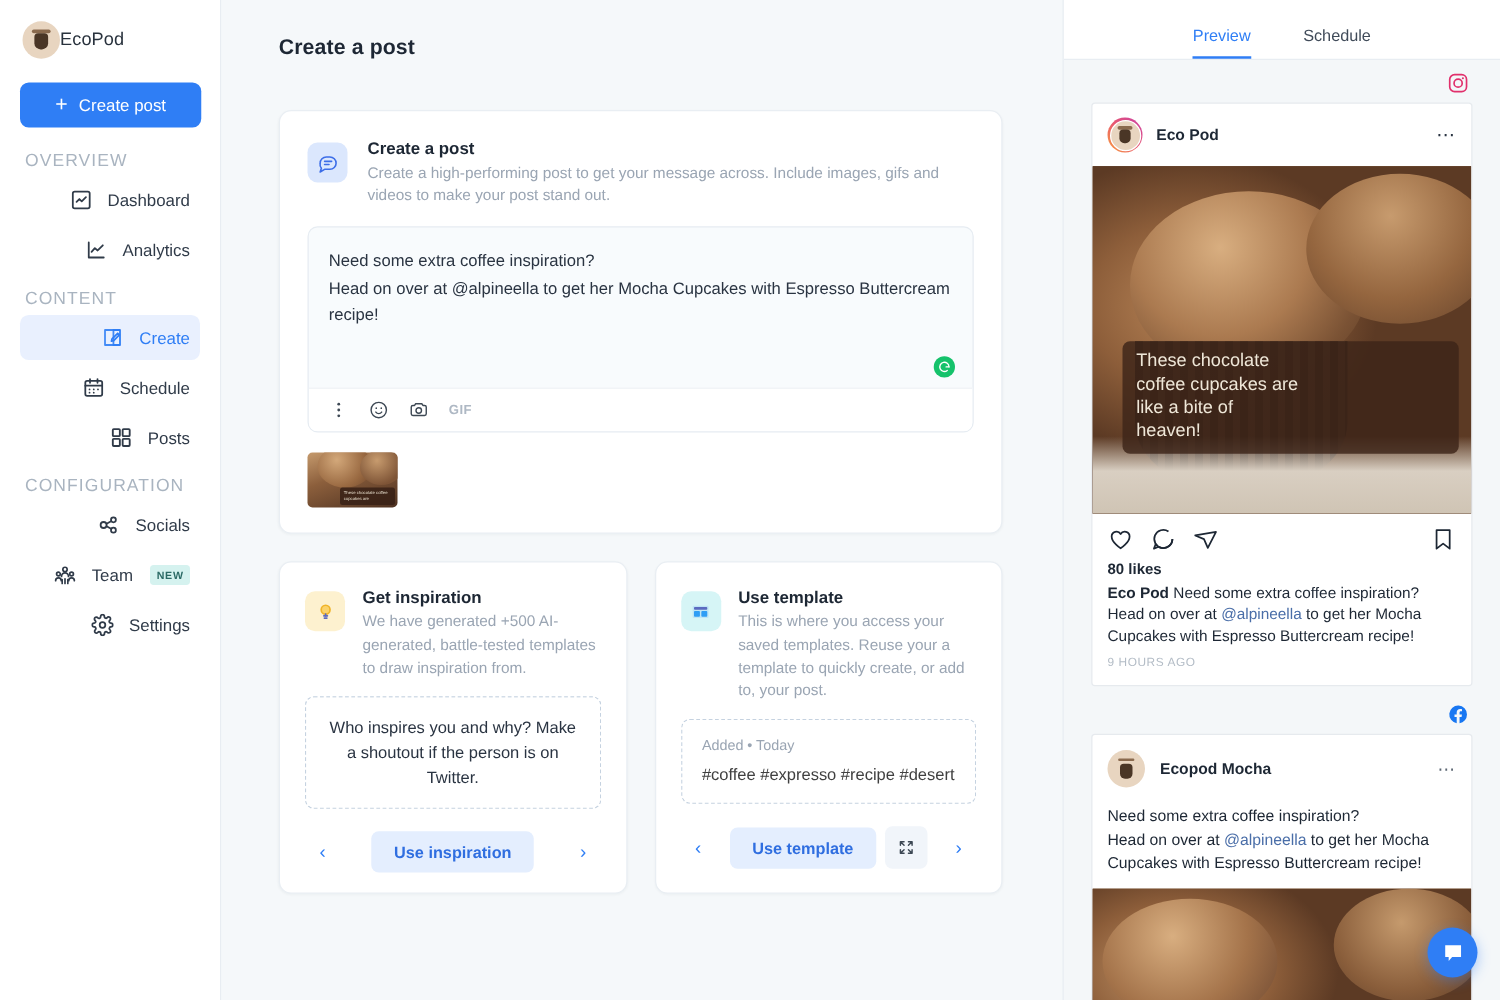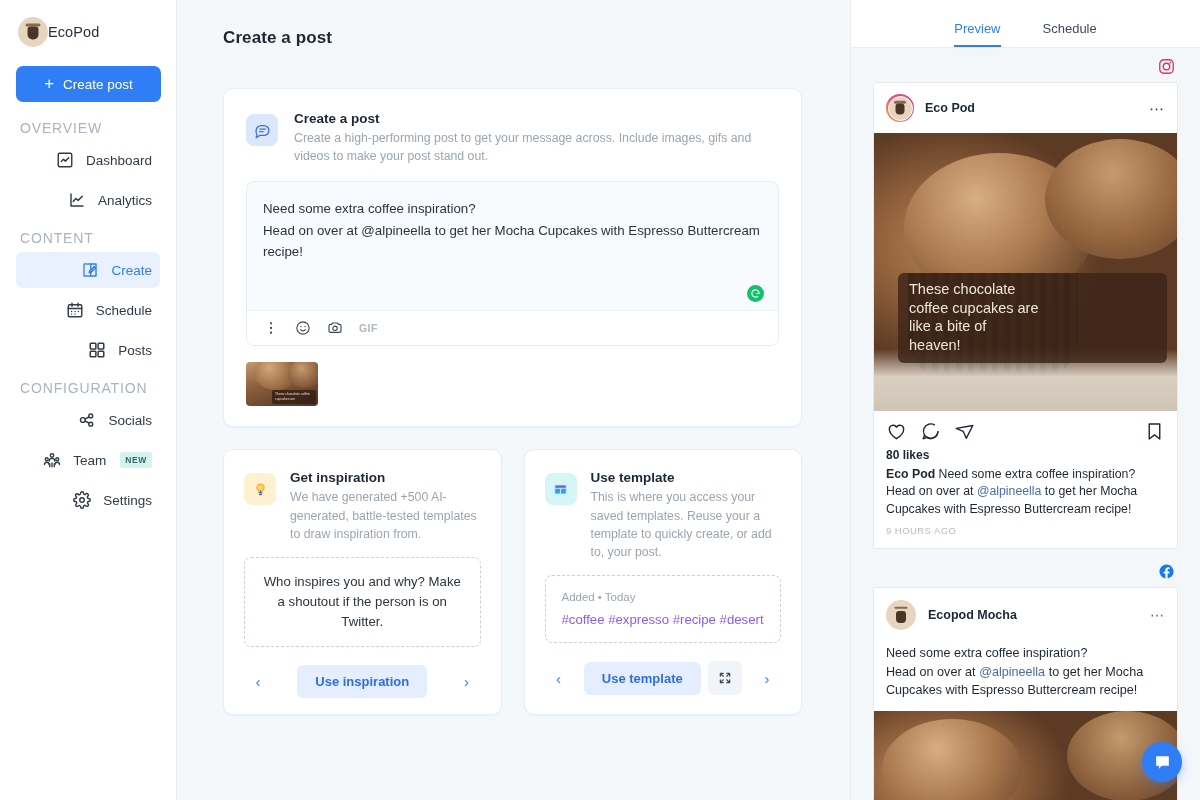--- a/index.html
+++ b/index.html
@@ -123,21 +123,21 @@
   .mini-card { flex: 1; padding: 20px 20px 16px 20px; display: flex; flex-direction: column; }
   .mini-card .card-head { gap: 14px; }
   .dashed-box {
     margin-top: 14px; border: 1px dashed #c5d2e0; border-radius: 7px;
     padding: 14px 16px; min-height: 68px; display: flex; flex-direction: column; justify-content: center;
   }
   .dashed-box.centered { text-align: center; }
   .inspiration-text { font-size: 13.2px; color: #2a3442; line-height: 1.52; }
   .tpl-meta { font-size: 11.5px; color: #9aa5b3; margin-bottom: 9px; }
   .tpl-meta .dot { margin: 0 3px; }
-  .tpl-tags { font-size: 13.2px; color: #8b5cf6; }
+  .tpl-tags { font-size: 13.2px; color: #404040; }
 
   .mini-footer {
     display: flex; align-items: center; justify-content: space-between;
     margin-top: 18px; padding: 0 4px;
   }
   .arrow-btn {
     width: 20px; height: 20px; display: flex; align-items: center; justify-content: center;
     color: #2f7ef5; font-size: 15px; cursor: pointer; background: none; border: none; font-family: inherit;
   }
   .cta-group { display: flex; align-items: center; gap: 7px; }

